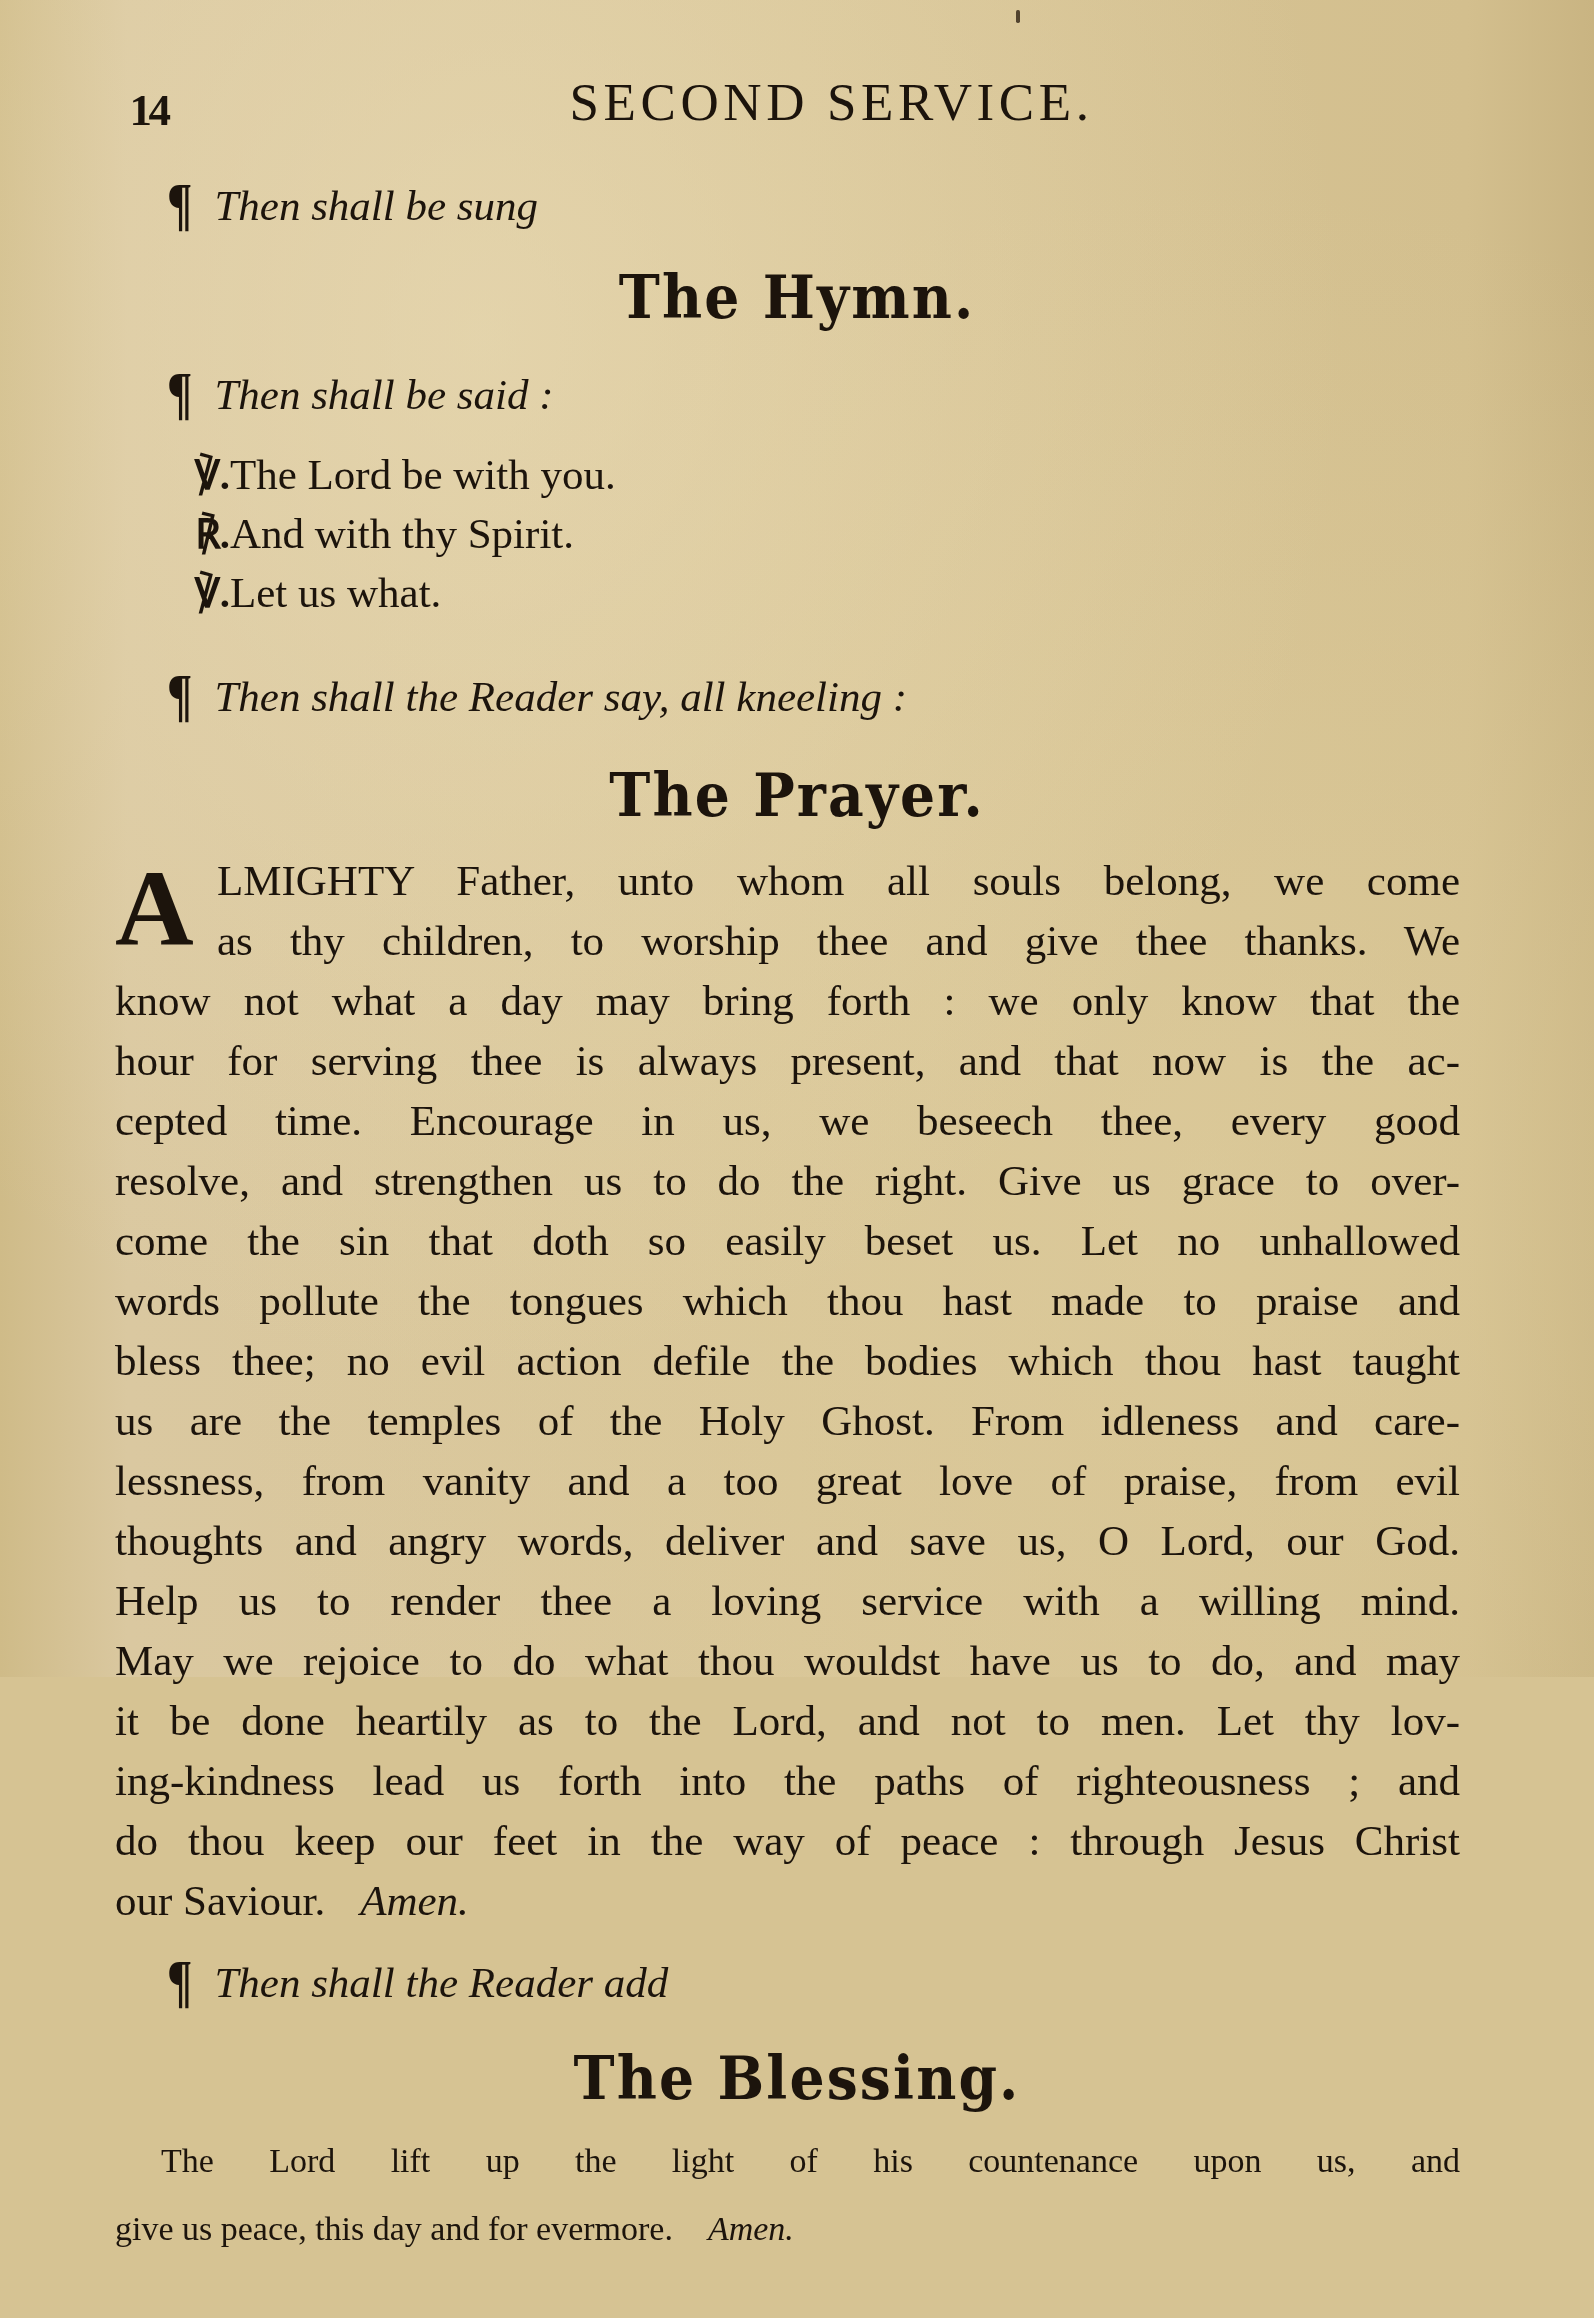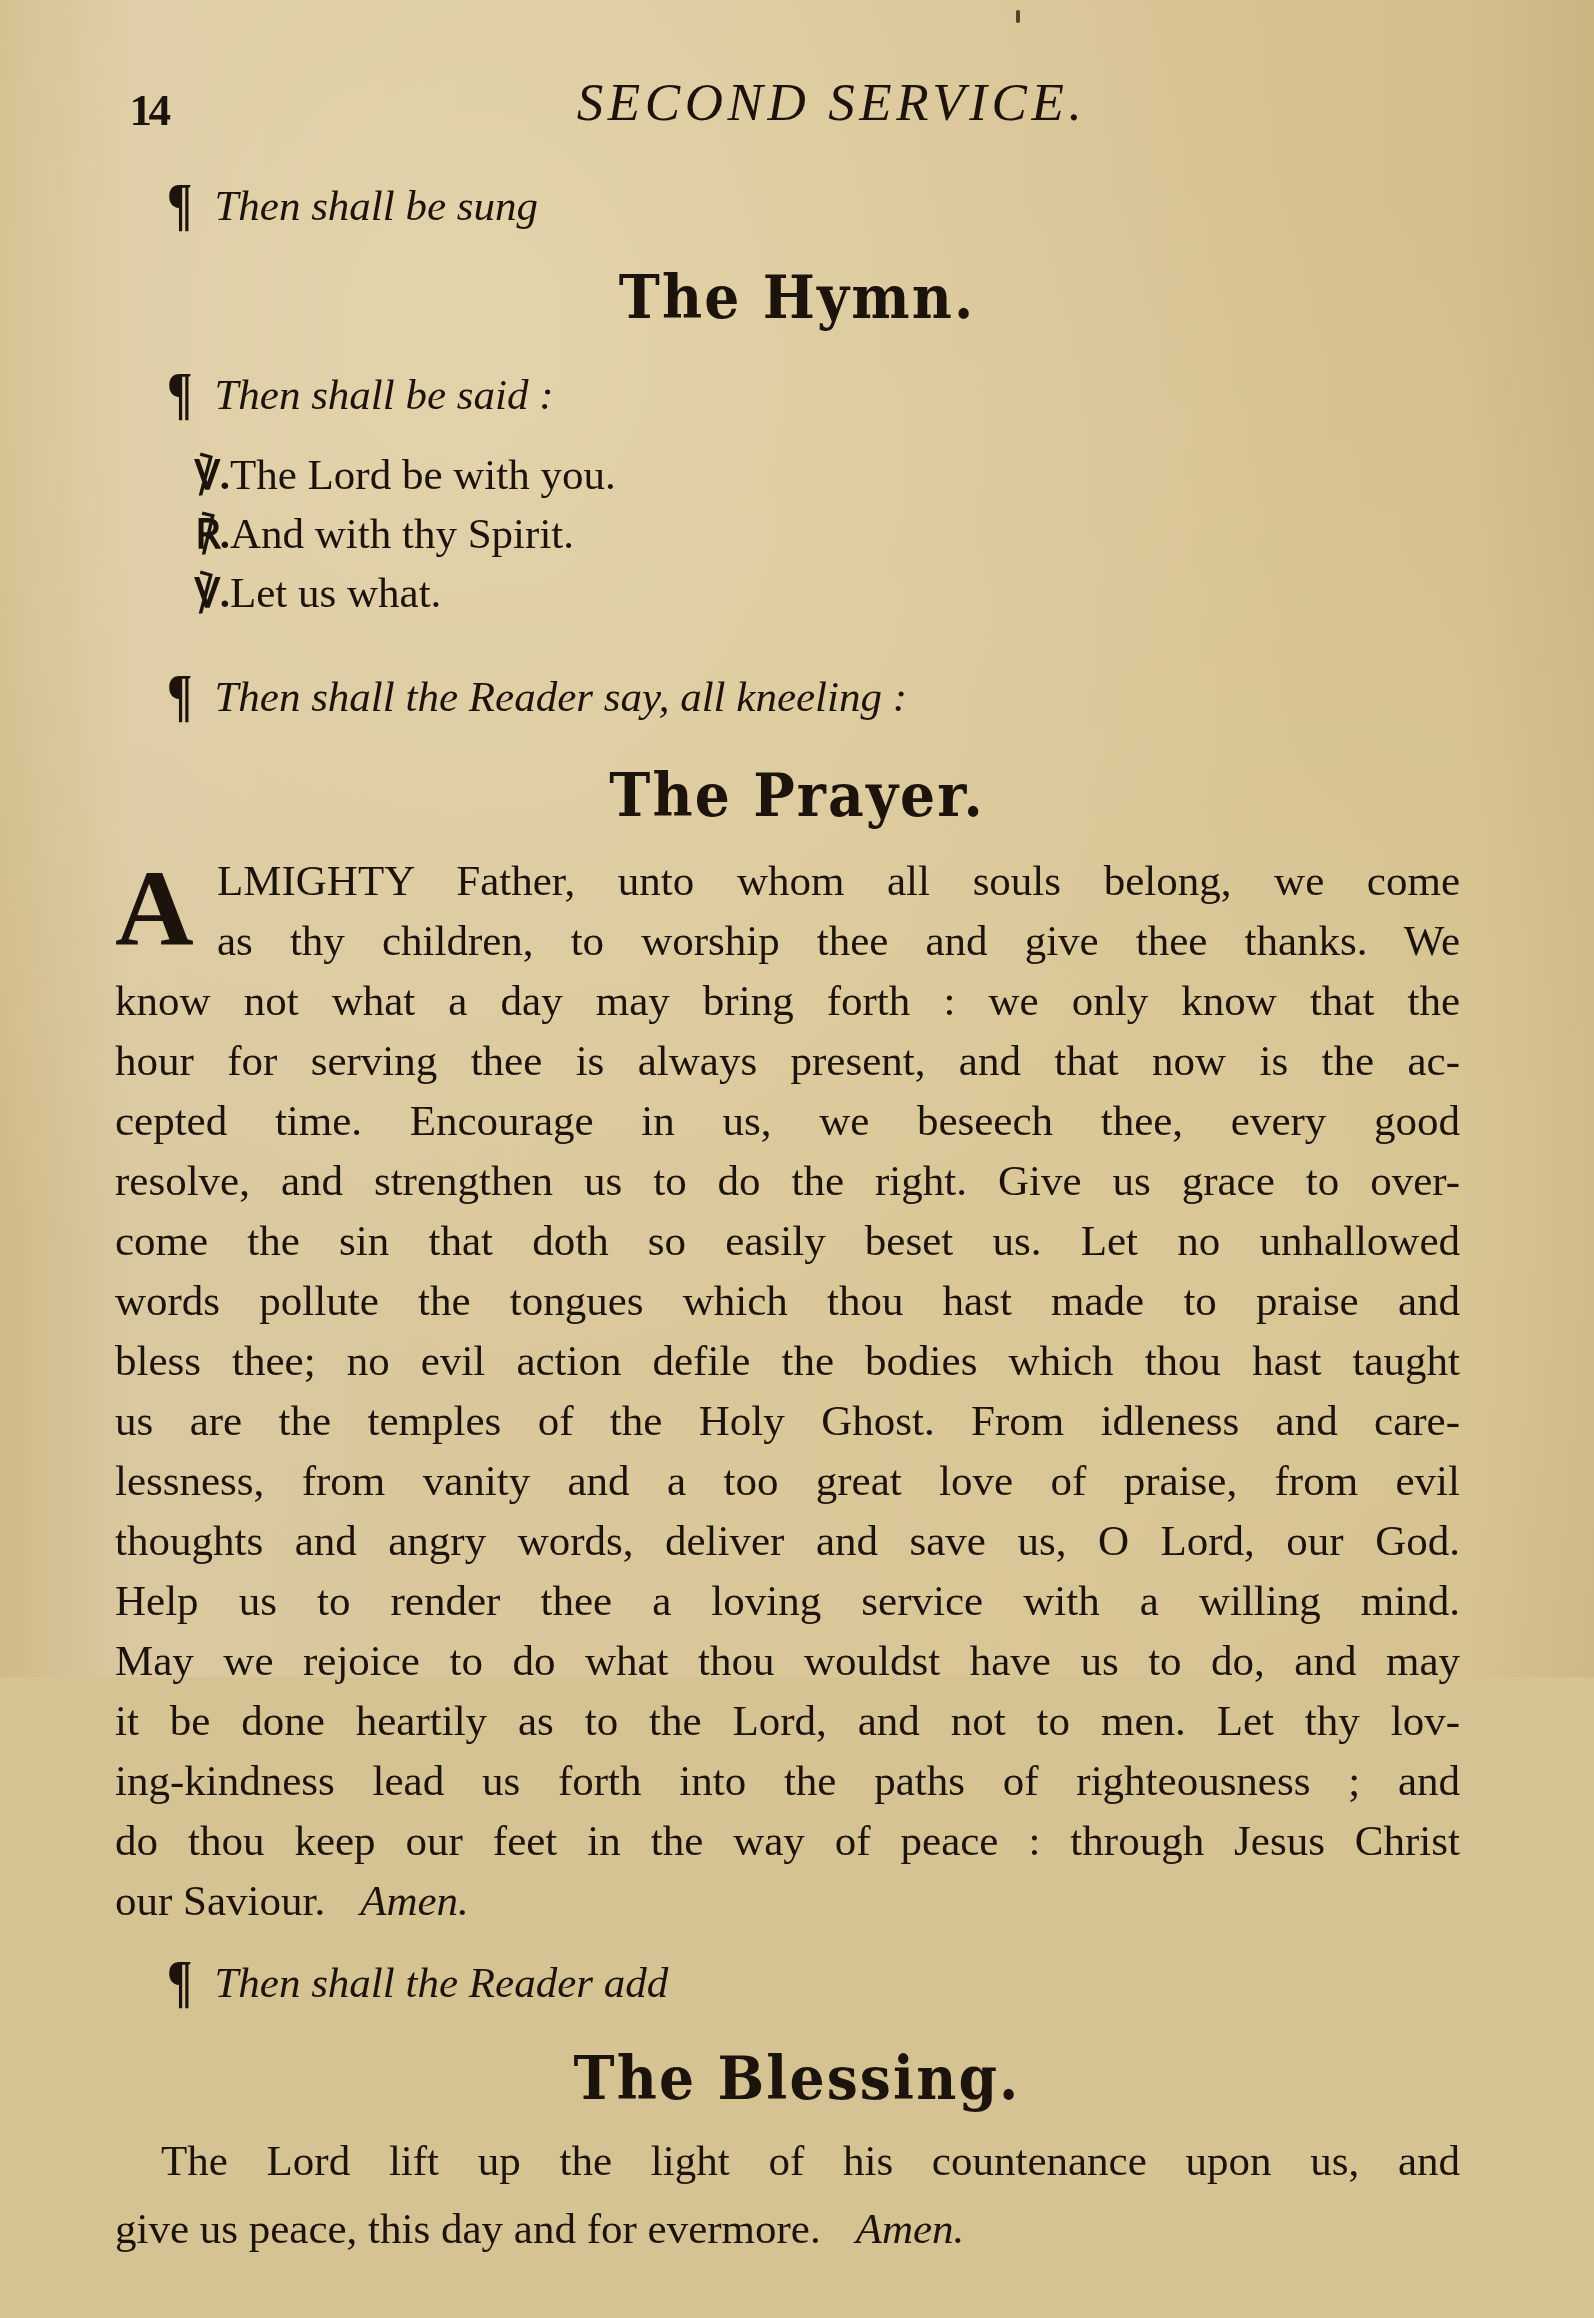--- a/index.html
+++ b/index.html
@@ -46,21 +46,20 @@
     top: 11.5px;
     font-size: 45px;
     font-weight: bold;
     letter-spacing: -3.5px;
   }
   .running-title {
     position: absolute;
     left: 0; right: 0;
     top: 0;
     text-align: center;
-    font-style: italic;
     font-size: 53px;
     letter-spacing: 4.6px;
     padding-left: 63px;
   }
 
   
   .rubric {
     position: absolute;
     left: 167px;
     font-style: italic;
@@ -142,21 +141,21 @@
   
   .blessing {
     position: absolute;
     left: 115px;
     top: 2132px;
     width: 1345px;
   }
   .blessing-line {
     display: block;
     height: 58px;
-    font-size: 43px;
+    font-size: 34px;
     line-height: 58px;
     white-space: nowrap;
     text-align: justify;
     text-align-last: justify;
   }
   .blessing-line.first { padding-left: 46px; }
   .blessing-line.last { text-align-last: left; margin-top: 10px; }
 </style>
 </head>
 <body>

